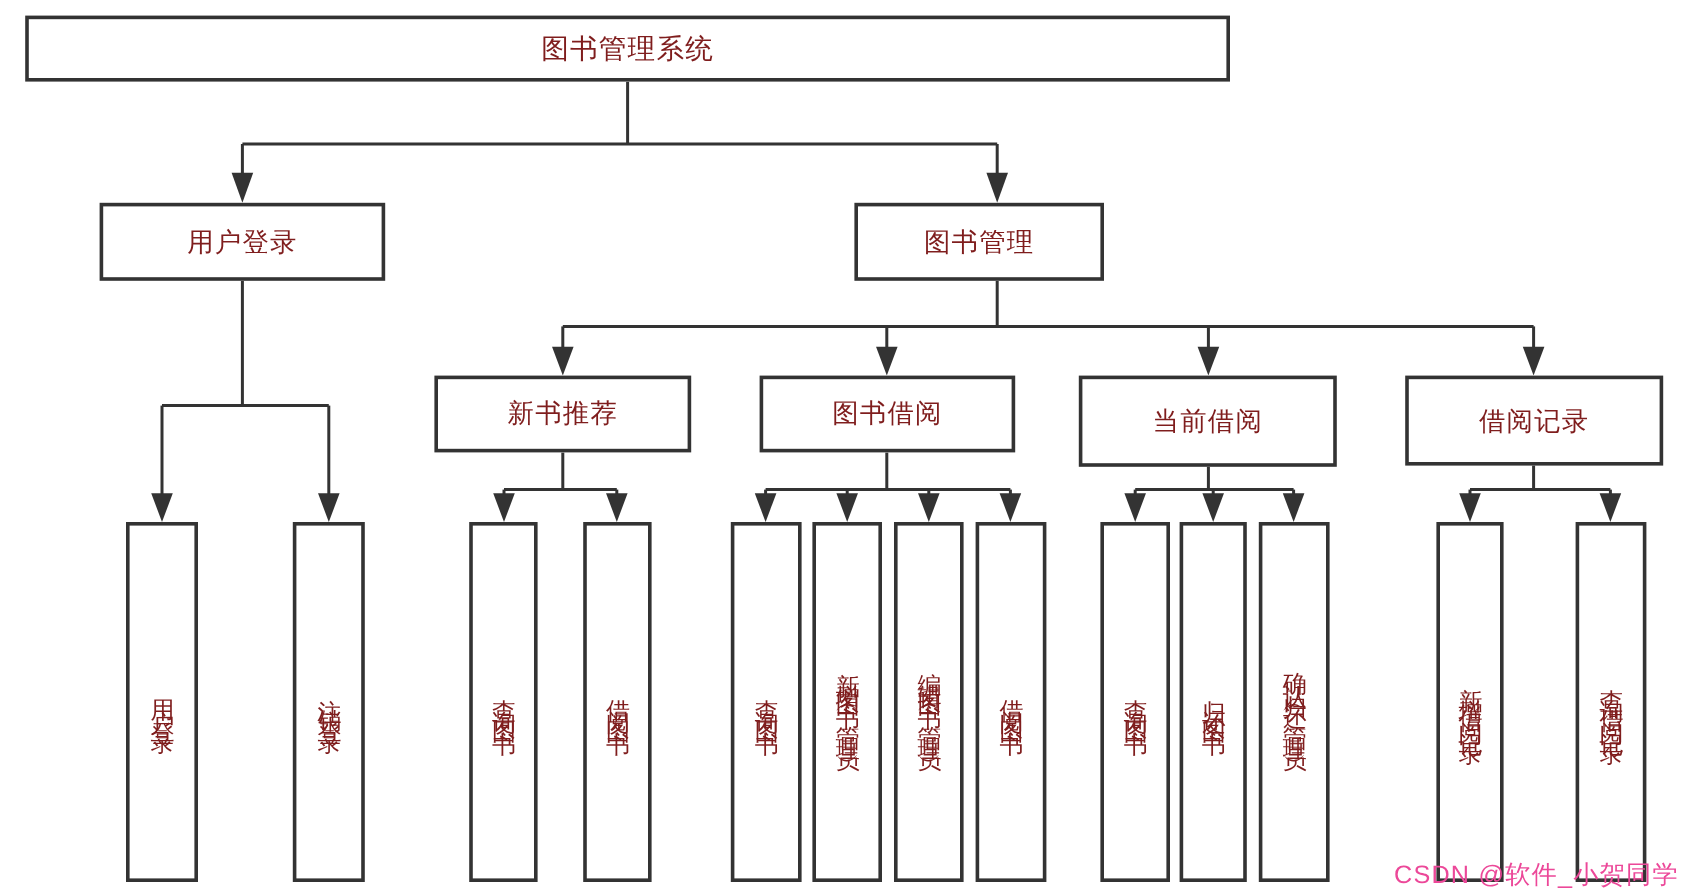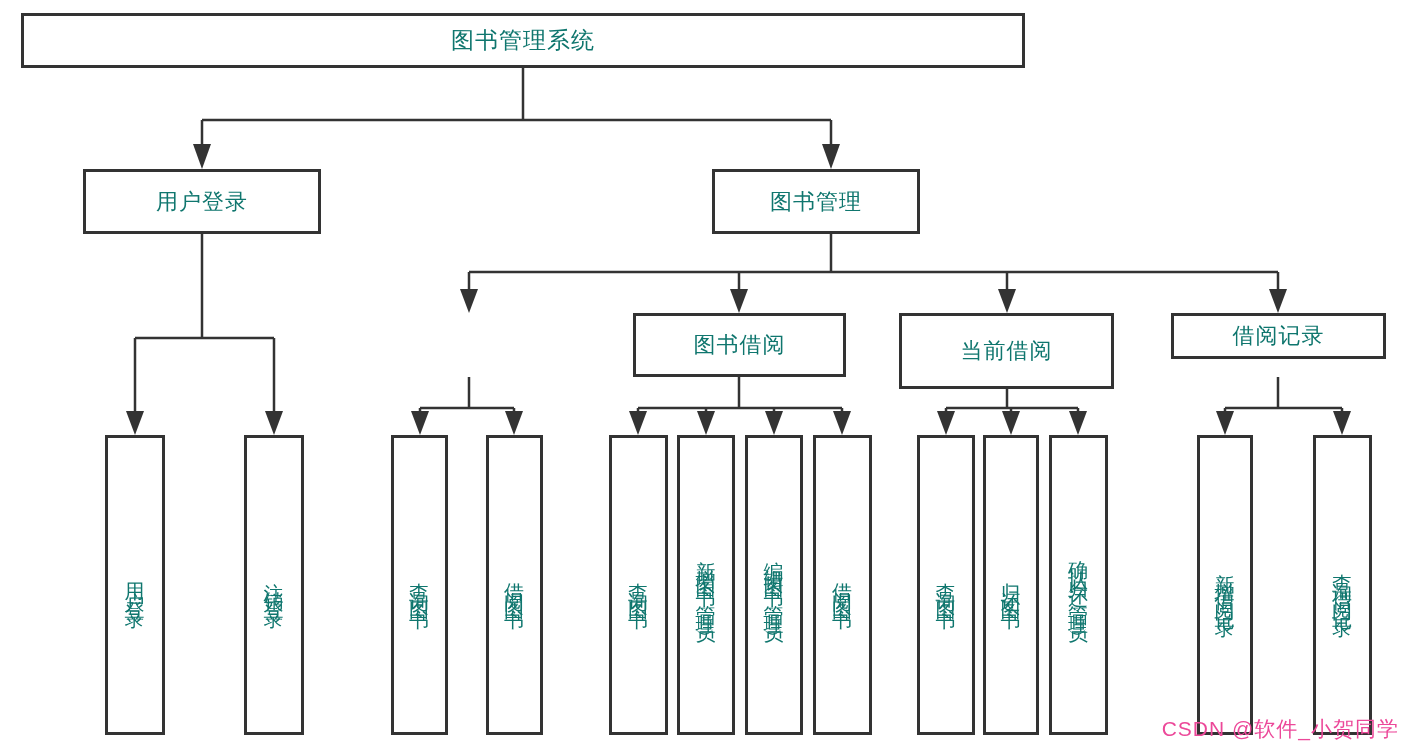--- a/index.html
+++ b/index.html
@@ -20,21 +20,21 @@
     left: 0;
     top: 0;
     z-index: 1;
     pointer-events: none;
   }
   .node {
     position: absolute;
     box-sizing: border-box;
     background: #ffffff;
     border: 3px solid #333333;
-    color: #0f766e;
+    color: #7f1d1d;
     display: flex;
     align-items: center;
     justify-content: center;
     text-align: center;
     z-index: 2;
     white-space: nowrap;
   }
   .hnode {
     font-size: 22px;
     letter-spacing: 1px;
@@ -132,23 +132,24 @@
       <polygon points="1216,411 1234,411 1225,435"></polygon>
       <polygon points="1333,411 1351,411 1342,435"></polygon>
     </g>
   </svg>
 
   <div class="node hnode root" style="left:21px; top:13px; width:1004px; height:55px;">图书管理系统</div>
 
   <div class="node hnode" style="left:83px; top:169px; width:238px; height:65px;">用户登录</div>
   <div class="node hnode" style="left:712px; top:169px; width:208px; height:65px;">图书管理</div>
 
+  <div class="node hnode" style="left:362px; top:313px; width:214px; height:64px;">新书推荐</div>
   <div class="node hnode" style="left:633px; top:313px; width:213px; height:64px;">图书借阅</div>
   <div class="node hnode" style="left:899px; top:313px; width:215px; height:76px;">当前借阅</div>
-  <div class="node hnode" style="left:1171px; top:313px; width:215px; height:46px;">借阅记录</div>
+  <div class="node hnode" style="left:1171px; top:313px; width:215px; height:75px;">借阅记录</div>
 
   <div class="node vnode" style="left:105px; top:435px; width:60px; height:300px;">用户登录</div>
   <div class="node vnode" style="left:244px; top:435px; width:60px; height:300px;">注销登录</div>
 
   <div class="node vnode" style="left:391px; top:435px; width:57px; height:300px;">查询图书</div>
   <div class="node vnode" style="left:486px; top:435px; width:57px; height:300px;">借阅图书</div>
 
   <div class="node vnode" style="left:609px; top:435px; width:59px; height:300px;">查询图书</div>
   <div class="node vnode" style="left:677px; top:435px; width:58px; height:300px;">新增图书（管理员）</div>
   <div class="node vnode" style="left:745px; top:435px; width:58px; height:300px;">编辑图书（管理员）</div>

